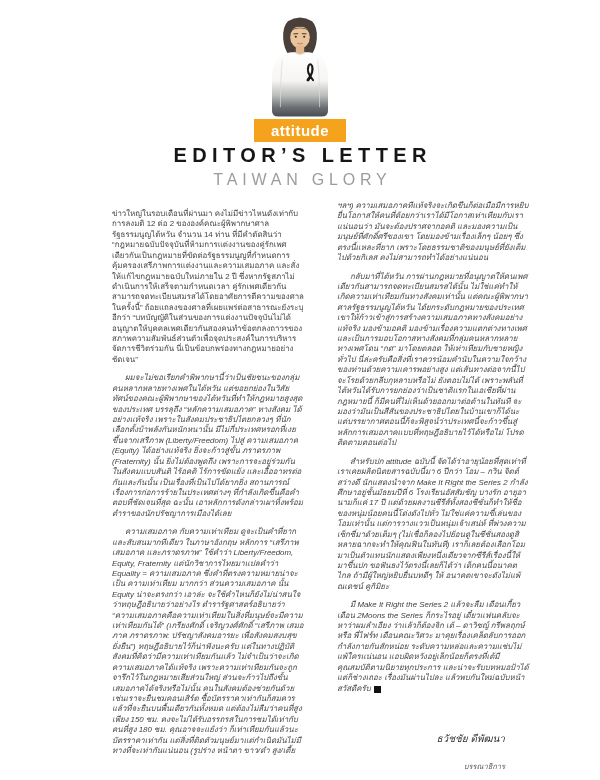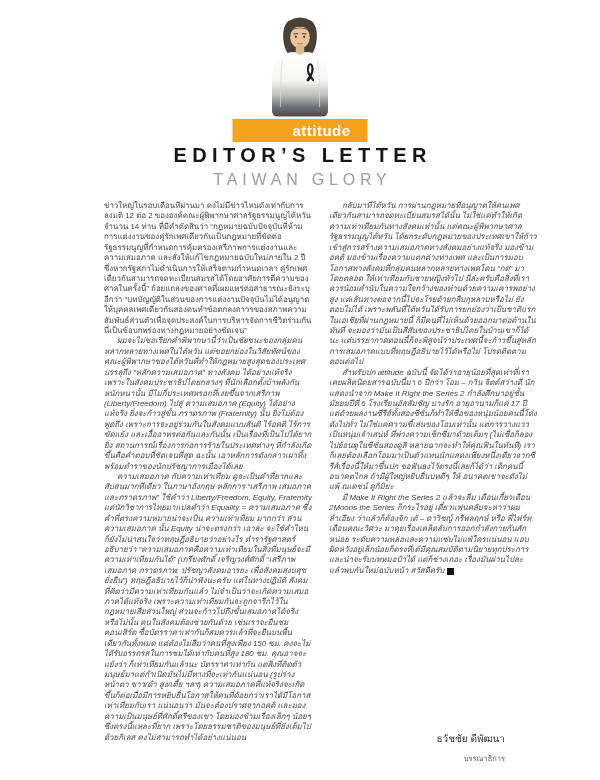--- a/index.html
+++ b/index.html
@@ -11,42 +11,42 @@
   .page{position:absolute;inset:0;background:#fff;}
 
   
   .photo{position:absolute;top:12px;left:50%;transform:translateX(-50%);
     width:110px;height:112px;margin:0;display:block;}
   .photo svg{display:block;width:100%;height:100%;}
 
   
   .badge{position:absolute;top:119px;left:50%;transform:translateX(-50%);
     width:92px;height:23px;background:var(--badge_bg,#F5A31C);
-    display:flex;align-items:center;justify-content:center;z-index:3;padding-left:43px;}
+    display:flex;align-items:center;justify-content:center;z-index:3;}
   .badge span{color:#fff;font-weight:bold;font-size:15px;letter-spacing:.5px;line-height:1;}
 
   
   .title{position:absolute;top:144px;left:0;width:600px;margin:0;text-align:center;
     font-size:20px;font-weight:700;color:#161616;letter-spacing:.27em;text-indent:.27em;}
   .subtitle{position:absolute;top:171px;left:0;width:600px;margin:0;text-align:center;
     font-size:16px;font-weight:400;color:#9c9c9c;letter-spacing:.30em;text-indent:.30em;}
 
   
   .article{position:absolute;top:201px;left:104px;width:433px;height:556px;
     column-count:2;column-gap:17px;column-fill:auto;
     font-size:7.9px;line-height:1.32;color:#3f3f3f;overflow:hidden;text-align:left;}
-  .article p{margin:0;}
+  .article p{margin:8px;}
   .article p.indent{text-indent:13px;font-style:italic;}
   .endmark{display:inline-block;width:7px;height:7px;background:#111;color:#fff;
     font-size:6px;line-height:7px;text-align:center;font-weight:bold;margin-left:3px;}
 
   
-  .signature{position:absolute;top:731px;left:104px;width:401px;text-align:right;}
+  .signature{position:absolute;top:731px;left:104px;width:401px;text-align:right;font-style:italic;}
   .sig-name{font-size:10px;color:#2f2f2f;}
-  .sig-role{font-size:7.5px;color:#565656;margin-top:6px;}
+  .sig-role{font-size:7.5px;color:#565656;margin-top:14px;}
 </style>
 </head>
 <body>
 
 <div class="page">
 
   <figure class="photo">
     <svg viewBox="0 0 100 120">
       <defs>
         <linearGradient id="sweater" x1="0" y1="42" x2="0" y2="112" gradientUnits="userSpaceOnUse">

